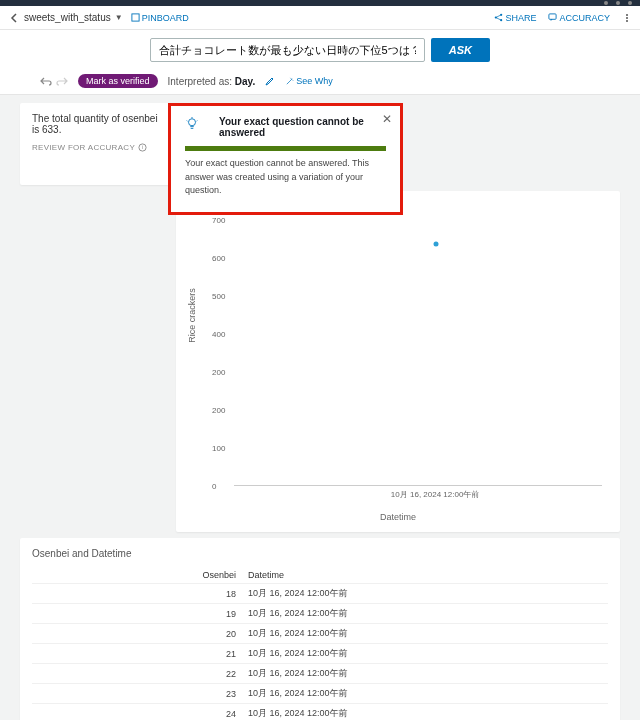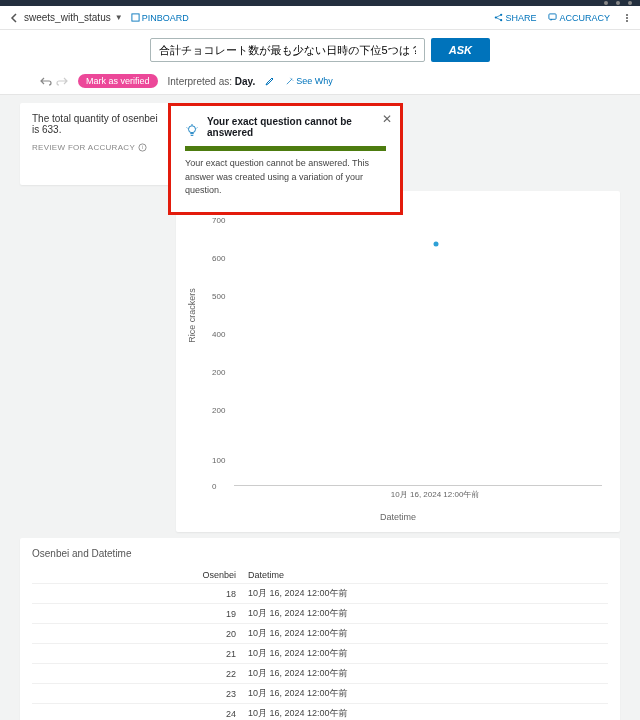--- a/index.html
+++ b/index.html
@@ -11,39 +11,39 @@
 .breadcrumb { font-size: 10px; color: #333; margin-left: 4px; display: flex; align-items: center; gap: 4px; }
 .chevron-down { font-size: 8px; color: #555; }
 .pinboard { margin-left: 8px; font-size: 9px; color: #0073bb; display: flex; align-items: center; gap: 2px; }
 .header-right { margin-left: auto; display: flex; gap: 12px; font-size: 9px; color: #0073bb; }
 .header-right span { display: flex; align-items: center; gap: 2px; cursor: pointer; }
 .search-row { background: #fff; padding: 8px 150px 8px 150px; display: flex; gap: 6px; }
 .search-input { flex: 1; border: 1px solid #aab7b8; border-radius: 2px; padding: 5px 8px; font-size: 11px; }
 .ask-btn { background: #0073bb; color: #fff; border: none; border-radius: 2px; padding: 5px 18px; font-size: 11px; font-weight: 600; cursor: pointer; font-style: italic; }
 .interp-row { background: #fff; padding: 4px 40px 6px; display: flex; align-items: center; gap: 10px; font-size: 10px; border-bottom: 1px solid #e5e5e5; }
 .undo-icons { display: flex; gap: 4px; color: #888; }
-.verified-badge { background: #ec4899; color: #fff; border-radius: 10px; padding: 2px 8px; font-size: 9px; }
+.verified-badge { background: #701a75; color: #fff; border-radius: 10px; padding: 2px 8px; font-size: 9px; }
 .interp-text { color: #555; }
 .interp-text b { color: #16191f; }
 .pencil-icon { color: #0073bb; cursor: pointer; }
 .see-why { color: #0073bb; font-size: 9px; cursor: pointer; display: flex; align-items: center; gap: 2px; }
 .content { padding: 8px 20px; display: grid; grid-template-columns: 150px 1fr 1fr; gap: 6px; }
 .panel { background: #fff; border-radius: 2px; box-shadow: 0 1px 2px rgba(0,0,0,0.06); padding: 10px 12px; position: relative; }
 .sidebar-panel { grid-column: 1; }
 .summary-text { font-size: 10px; color: #333; }
 .review { font-size: 8px; color: #888; margin-top: 8px; letter-spacing: 0.3px; display: flex; align-items: center; gap: 3px; }
 .day-panel { grid-column: 2; min-height: 82px; }
 .day-title { font-size: 10px; color: #555; }
 .day-meta { font-size: 8px; color: #555; margin-top: 14px; line-height: 1.4; }
 .total-panel { grid-column: 3; text-align: center; }
 .total-title { font-size: 10px; color: #555; }
 .total-value { font-size: 24px; font-weight: 300; margin-top: 18px; letter-spacing: 1px; }
 .highlight-box { position: absolute; top: 0; left: -8px; right: -8px; padding: 10px 14px 14px; background: #fff; border: 3px solid #e31b0c; z-index: 10; }
 .popup-close { position: absolute; top: 6px; right: 8px; color: #666; cursor: pointer; font-size: 12px; }
-.popup-head { display: flex; gap: 8px; align-items: flex-end; }
+.popup-head { display: flex; gap: 20px; align-items: flex-start; }
 .bulb-icon { width: 14px; height: 14px; flex-shrink: 0; margin-top: 1px; }
 .popup-title { font-size: 10px; font-weight: 600; color: #16191f; }
 .popup-body { font-size: 9px; color: #444; margin-top: 8px; border-top: 5px solid #4d7c0f; padding-top: 6px; line-height: 1.5; }
 .chart-panel { grid-column: 2 / span 2; }
 .chart-title { font-size: 10px; color: #555; margin-bottom: 8px; }
 .chart-area { position: relative; height: 290px; margin-left: 18px; }
 .y-axis-label { position: absolute; left: -14px; top: 50%; transform: rotate(-90deg) translateX(50%); transform-origin: left; font-size: 9px; color: #666; }
 .y-tick { position: absolute; left: 6px; font-size: 8px; color: #666; transform: translateY(-50%); }
 .chart-plot { position: absolute; left: 28px; right: 6px; top: 0; bottom: 24px; border-bottom: 1px solid #ccc; }
 .data-point { position: absolute; width: 5px; height: 5px; border-radius: 50%; background: #2ea0d6; transform: translate(-50%, 50%); }
@@ -168,21 +168,21 @@
     </div>
   </div>
 
 
   <div class="panel chart-panel">
     <div class="chart-title">Total Osenbei by day</div>
     <div class="chart-area">
       <div class="y-axis-label">Rice crackers</div>
       <div id="yticks">
           <div class="y-tick" style="top: 266px;">0</div>
-          <div class="y-tick" style="top: 240px;">100</div>
+          <div class="y-tick" style="top: 228px;">100</div>
           <div class="y-tick" style="top: 190px;">200</div>
           <div class="y-tick" style="top: 152px;">200</div>
           <div class="y-tick" style="top: 114px;">400</div>
           <div class="y-tick" style="top: 76px;">500</div>
           <div class="y-tick" style="top: 38px;">600</div>
           <div class="y-tick" style="top: 0px;">700</div>
         </div>
       <div class="chart-plot" id="plot">
           <div class="data-point" style="left: 55%; bottom: 240.54px;"></div>
         </div>

